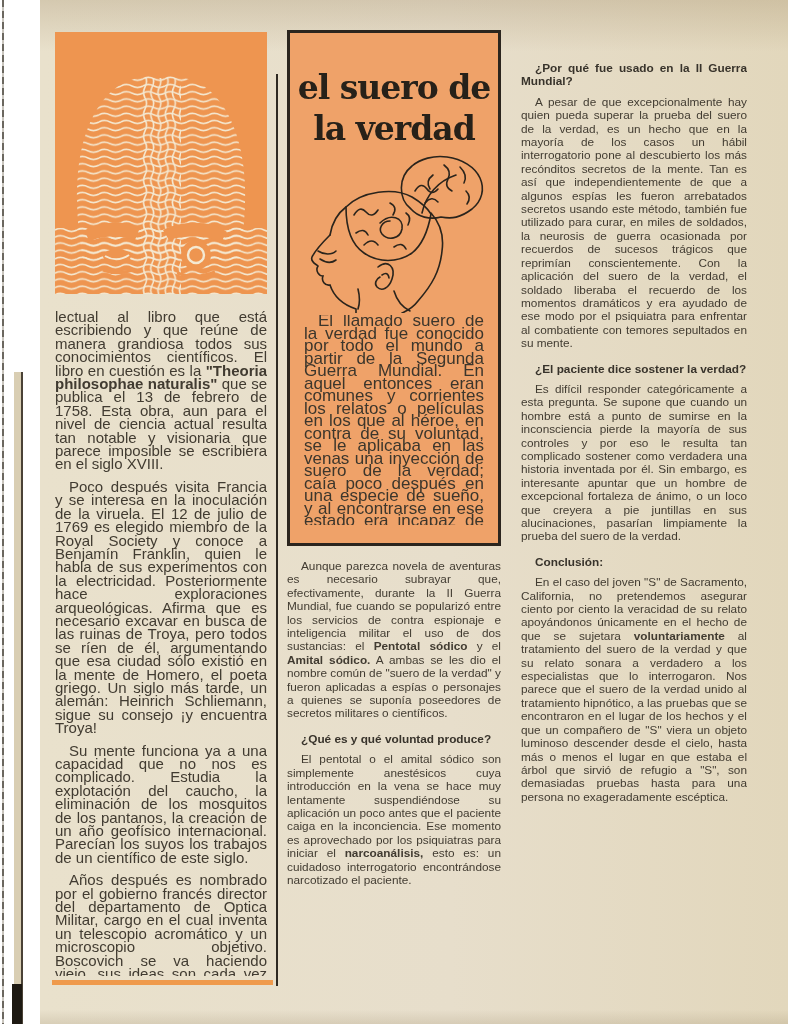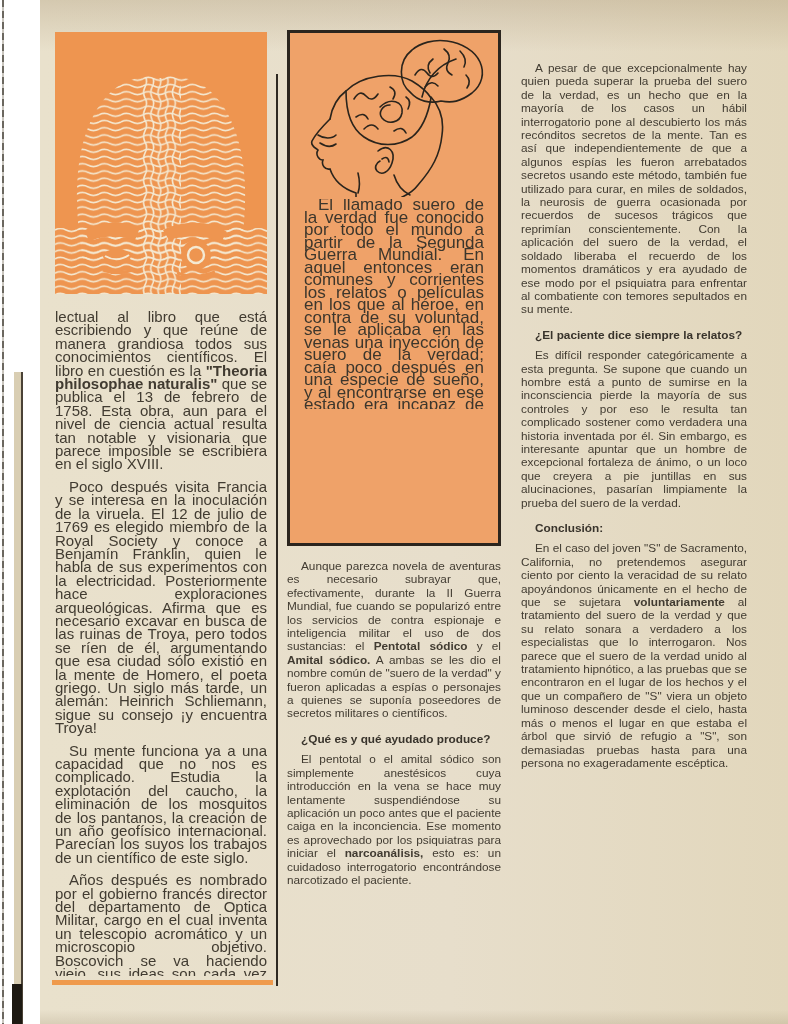--- a/index.html
+++ b/index.html
@@ -77,20 +77,24 @@
     <div class="col left-col">
         <p class="para flush"><span>lectual al libro que está escribiendo y que reúne de manera grandiosa todos sus conocimientos científicos. El libro en cuestión es la </span><span class="b">"Theoria philosophae naturalis"</span><span> que se publica el 13 de febrero de 1758. Esta obra, aun para el nivel de ciencia actual resulta tan notable y visionaria que parece imposible se escribiera en el siglo XVIII.</span></p>
         <p class="para"><span>Poco después visita Francia y se interesa en la inoculación de la viruela. El 12 de julio de 1769 es elegido miembro de la Royal Society y conoce a Benjamín Franklin, quien le habla de sus experimentos con la electricidad. Posteriormente hace exploraciones arqueológicas. Afirma que es necesario excavar en busca de las ruinas de Troya, pero todos se ríen de él, argumentando que esa ciudad sólo existió en la mente de Homero, el poeta griego. Un siglo más tarde, un alemán: Heinrich Schliemann, sigue su consejo ¡y encuentra Troya!</span></p>
         <p class="para"><span>Su mente funciona ya a una capacidad que no nos es complicado. Estudia la explotación del caucho, la eliminación de los mosquitos de los pantanos, la creación de un año geofísico internacional. Parecían los suyos los trabajos de un científico de este siglo.</span></p>
         <p class="para"><span>Años después es nombrado por el gobierno francés director del departamento de Optica Militar, cargo en el cual inventa un telescopio acromático y un microscopio objetivo. Boscovich se va haciendo viejo, sus ideas son cada vez menos entendidas por la gente. Parecía que hablara un lenguaje ajeno a su época. Una grave melancolía se apodera de él y finalmente, muere en la ciudad de Monza, Italia, el 13 de febrero de 1787. El siglo XVIII aprisiona así a un espíritu que nace 200 años antes de su tiempo.</span></p>
       </div>
 
     <div class="divider"></div>
 
     <div class="feature-box">
+      <div class="box-title">
+        <div>el suero de</div>
+        <div>la verdad</div>
+      </div>
       <svg class="illo-brain" width="200" height="162" viewBox="0 0 200 162">
 
         <path class="ink" d="M117,58 C104,48 104,26 118,15 C126,8 140,4 153,6 C168,8 181,16 186,27 C191,38 188,50 178,58 C166,67 158,68 147,66 C136,69 124,66 117,58 Z"></path>
         <path class="ink" d="M128,62 C132,44 144,30 162,24"></path>
         <path class="ink" d="M121,40 q6,-10 12,-2 q5,7 11,0"></path>
         <path class="ink" d="M131,52 q7,-8 13,-1"></path>
         <path class="ink" d="M150,14 q8,6 4,14 q-4,8 4,12"></path>
         <path class="ink" d="M166,16 q8,8 4,16"></path>
         <path class="ink" d="M172,40 q6,6 1,13"></path>
         <path class="ink" d="M139,24 q-8,6 -3,14"></path>
@@ -117,31 +121,32 @@
       </svg>
       <div class="box-caption">
           <p class="para"><span>El llamado suero de la verdad fue conocido por todo el mundo a partir de la Segunda Guerra Mundial. En aquel entonces eran comunes y corrientes los relatos o películas en los que al héroe, en contra de su voluntad, se le aplicaba en las venas una inyección de suero de la verdad; caía poco después en una especie de sueño, y al encontrarse en ese estado era incapaz de mantener en secreto la más importante información que poseyera.</span></p>
         </div>
     </div>
 
     <div class="col mid-col">
       <div>
           <p class="para"><span>Aunque parezca novela de aventuras es necesario subrayar que, efectivamente, durante la II Guerra Mundial, fue cuando se popularizó entre los servicios de contra espionaje e inteligencia militar el uso de dos sustancias: el </span><span class="b">Pentotal sódico</span><span> y el </span><span class="b">Amital sódico.</span><span> A ambas se les dio el nombre común de "suero de la verdad" y fueron aplicadas a espías o personajes a quienes se suponía poseedores de secretos militares o científicos.</span></p>
         </div>
-      <p class="hd">¿Qué es y qué ayudado produce?</p>
+      <p class="hd">¿Qué es y qué voluntad produce?</p>
       <div>
           <p class="para"><span>El pentotal o el amital sódico son simplemente anestésicos cuya introducción en la vena se hace muy lentamente suspendiéndose su aplicación un poco antes que el paciente caiga en la inconciencia. Ese momento es aprovechado por los psiquiatras para iniciar el </span><span class="b">narcoanálisis,</span><span> esto es: un cuidadoso interrogatorio encontrándose narcotizado el paciente.</span></p>
         </div>
     </div>
 
     <div class="col right-col">
+      <p class="hd">¿Por qué fue usado en la II Guerra Mundial?</p>
       <div>
           <p class="para"><span>A pesar de que excepcionalmente hay quien pueda superar la prueba del suero de la verdad, es un hecho que en la mayoría de los casos un hábil interrogatorio pone al descubierto los más recónditos secretos de la mente. Tan es así que independientemente de que a algunos espías les fueron arrebatados secretos usando este método, también fue utilizado para curar, en miles de soldados, la neurosis de guerra ocasionada por recuerdos de sucesos trágicos que reprimían conscientemente. Con la aplicación del suero de la verdad, el soldado liberaba el recuerdo de los momentos dramáticos y era ayudado de ese modo por el psiquiatra para enfrentar al combatiente con temores sepultados en su mente.</span></p>
         </div>
-      <p class="hd">¿El paciente dice siempre la relatos?</p>
+      <p class="hd">¿El paciente dice sostener la verdad?</p>
       <div>
           <p class="para"><span>Es difícil responder categóricamente a esta pregunta. Se supone que cuando un hombre está a punto de sumirse en la inconsciencia pierde la mayoría de sus controles y por eso le resulta tan complicado sostener como verdadera una historia inventada por él. Sin embargo, es interesante apuntar que un hombre de excepcional fortaleza de ánimo, o un loco que creyera a pie juntillas en sus alucinaciones, pasarían limpiamente la prueba del suero de la verdad.</span></p>
         </div>
       <p class="hd">Conclusión:</p>
       <div>
           <p class="para"><span>En el caso del joven "S" de Sacramento, California, no pretendemos asegurar ciento por ciento la veracidad de su relato apoyándonos únicamente en el hecho de que se sujetara </span><span class="b">voluntariamente</span><span> al tratamiento del suero de la verdad y que su relato sonara a verdadero a los especialistas que lo interrogaron. Nos parece que el suero de la verdad unido al tratamiento hipnótico, a las pruebas que se encontraron en el lugar de los hechos y el que un compañero de "S" viera un objeto luminoso descender desde el cielo, hasta más o menos el lugar en que estaba el árbol que sirvió de refugio a "S", son demasiadas pruebas hasta para una persona no exageradamente escéptica.</span></p>
         </div>
     </div>
 
     <div class="orange-rule"></div>

